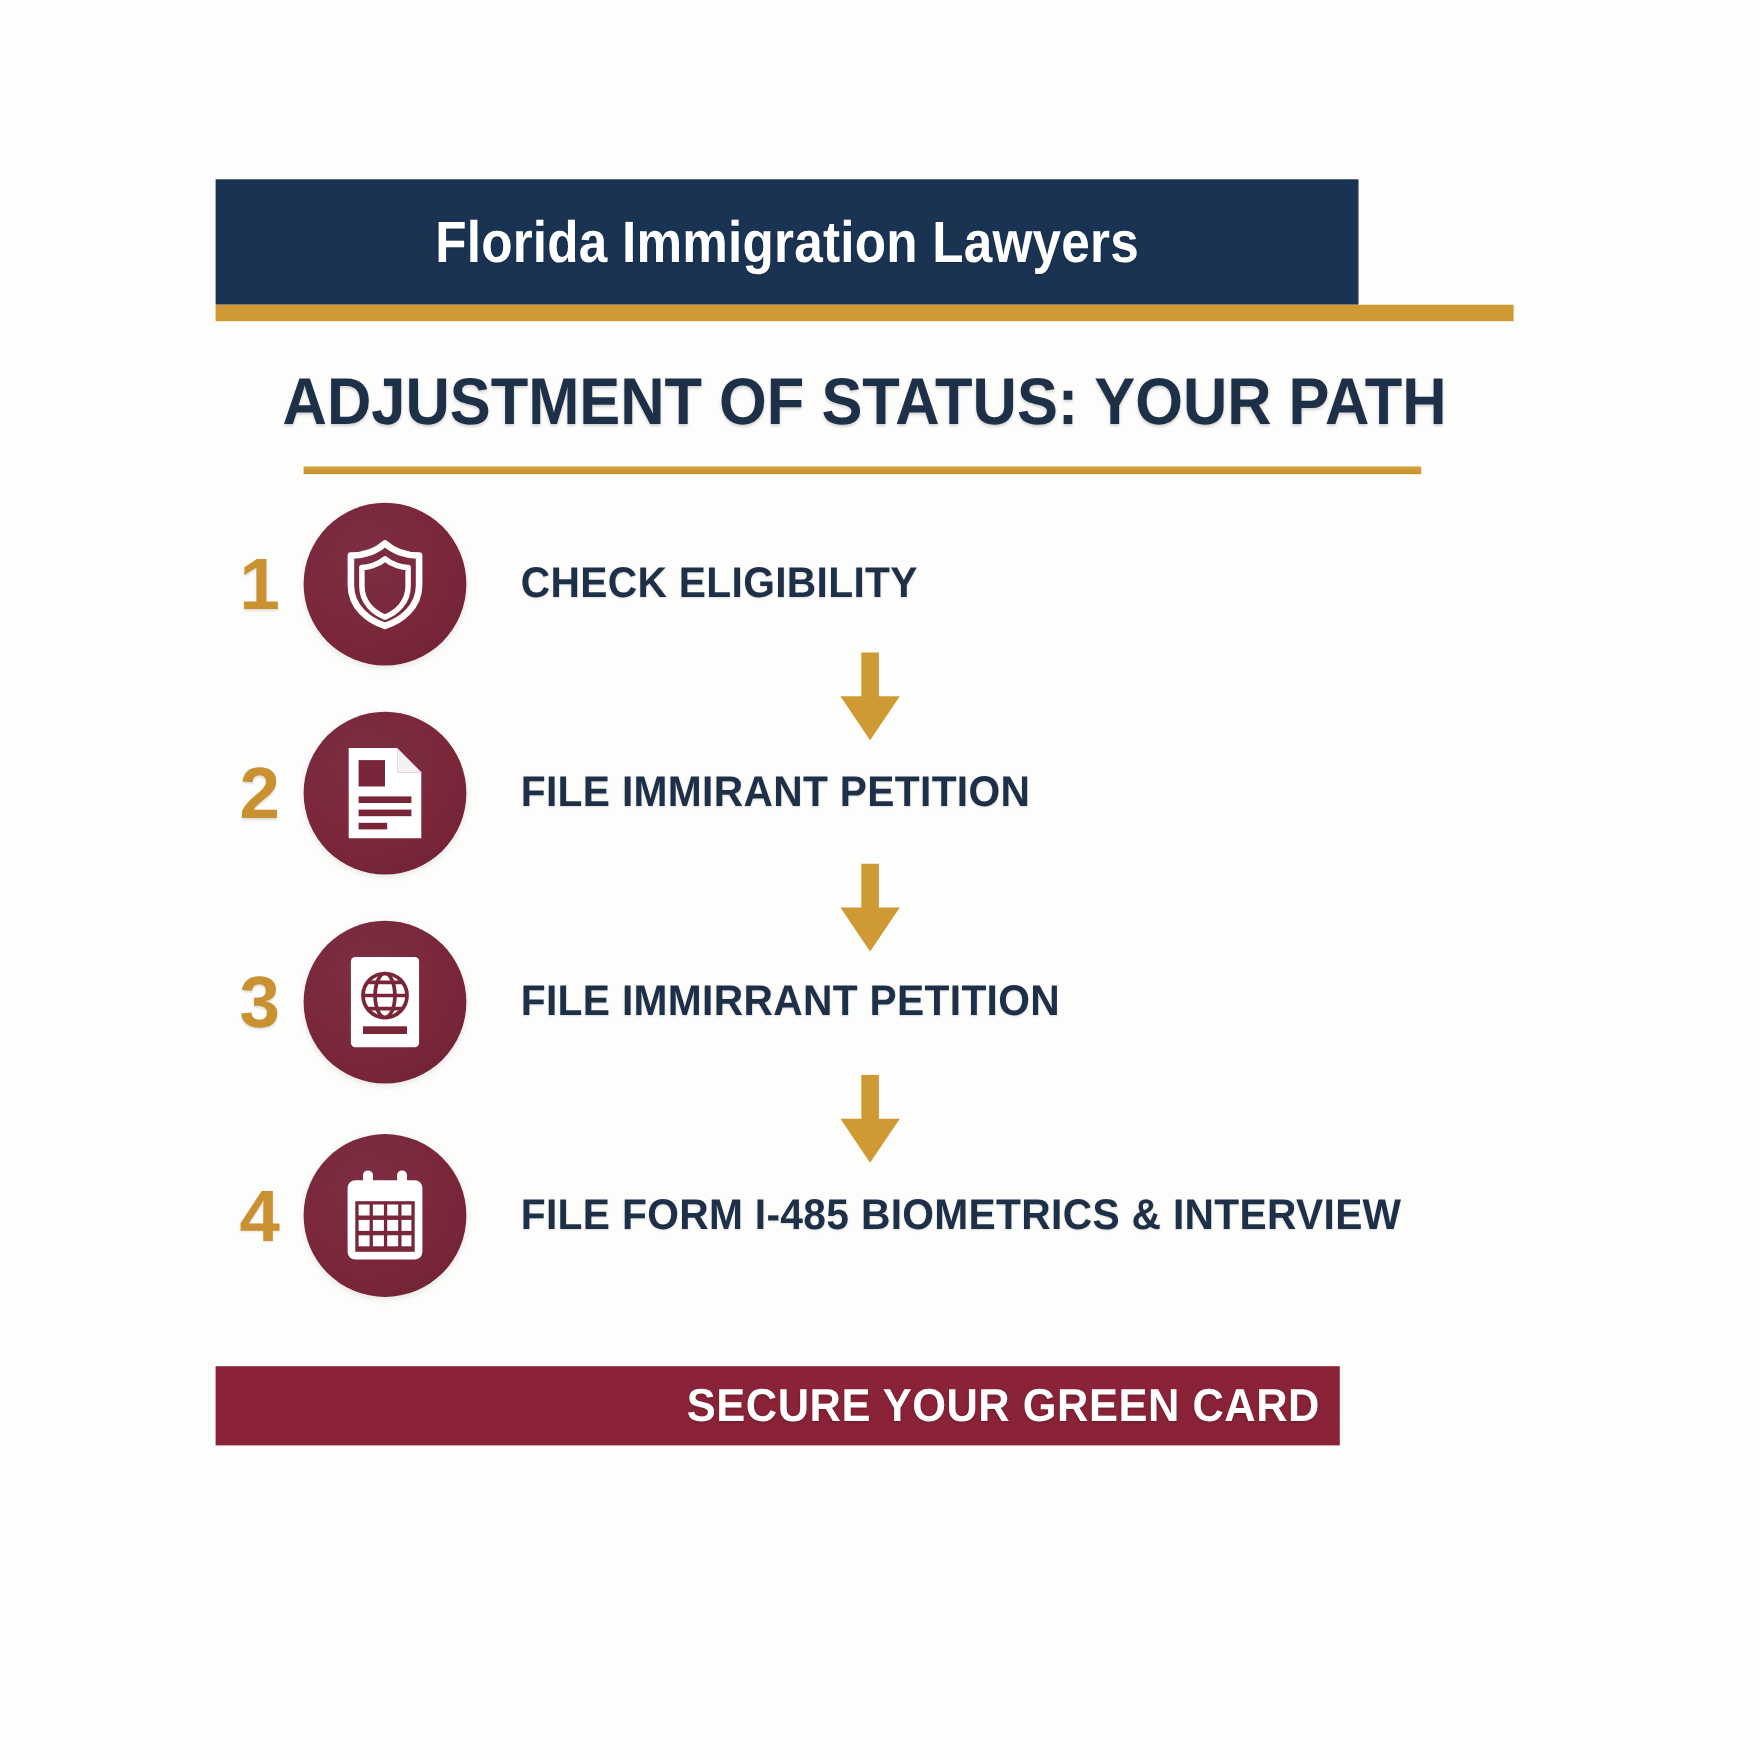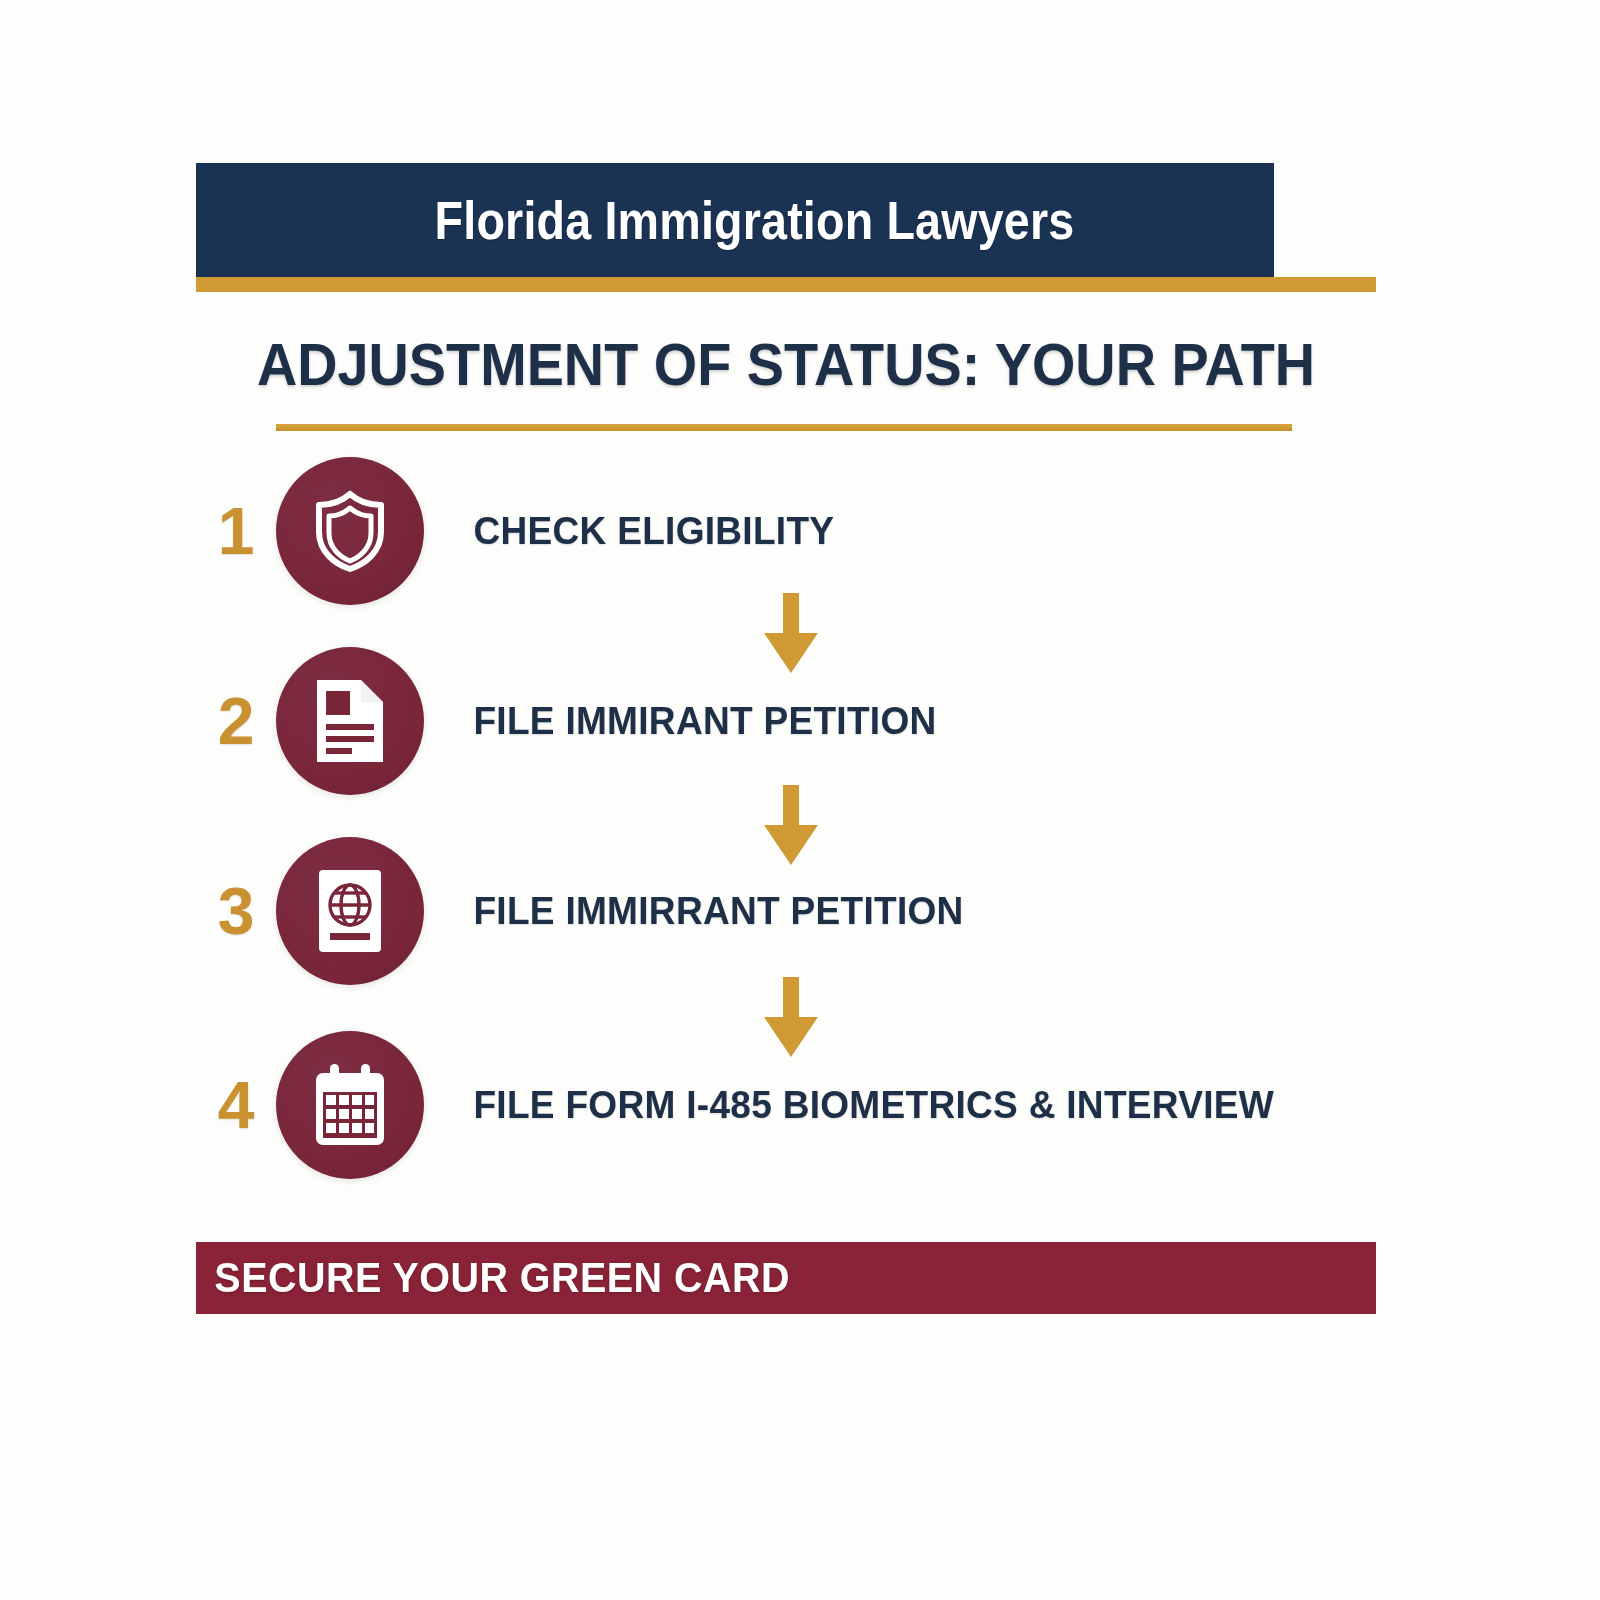--- a/index.html
+++ b/index.html
@@ -27,21 +27,20 @@
   .header-bar {
     position: absolute;
     left: 196px;
     top: 163px;
     width: 1039px;
     height: 114px;
     background: #1b3353;
     display: flex;
     align-items: center;
     justify-content: center;
-    padding-left: 39px;
   }
   .header-title {
     color: #ffffff;
     font-size: 53px;
     font-weight: bold;
     letter-spacing: 0.2px;
     font-family: "Liberation Sans Narrow", "Liberation Sans", sans-serif;
     transform: scaleX(0.88);
     transform-origin: center;
     white-space: nowrap;
@@ -149,26 +148,26 @@
   }
   .arrow.a1 { top: 138px; }
   .arrow.a2 { top: 330px; }
   .arrow.a3 { top: 522px; }
 
   
   .cta-bar {
     position: absolute;
     left: 196px;
     top: 1242px;
-    width: 1180px;
+    width: 1022px;
     height: 72px;
     background: #8b2338;
     display: flex;
     align-items: center;
-    justify-content: flex-start;
+    justify-content: flex-end;
   }
   .cta-text {
     color: #ffffff;
     font-size: 42px;
     font-weight: bold;
     font-family: "Liberation Sans Narrow", "Liberation Sans", sans-serif;
     letter-spacing: 0.5px;
     transform: scaleX(0.94);
     white-space: nowrap;
     text-shadow: 0 1px 3px rgba(0,0,0,0.25);

